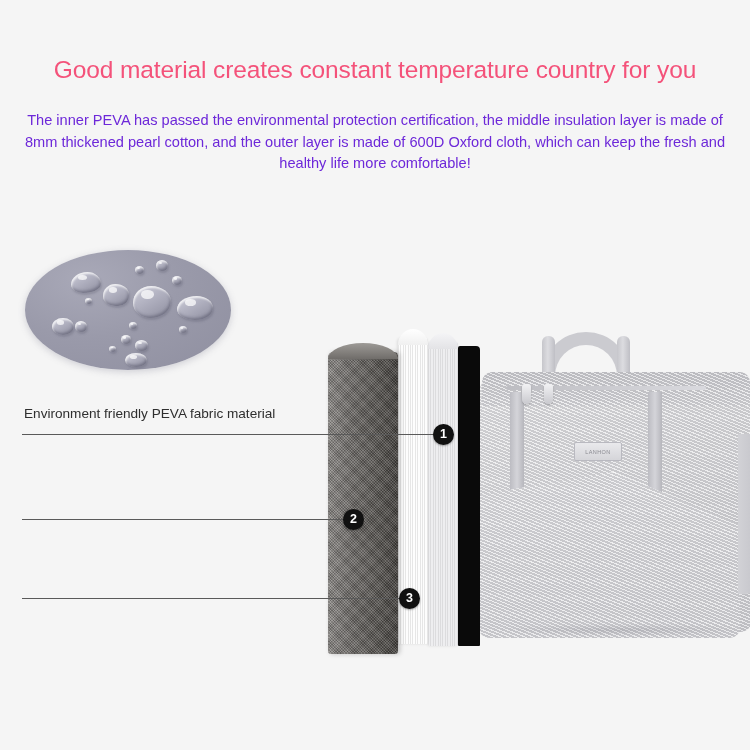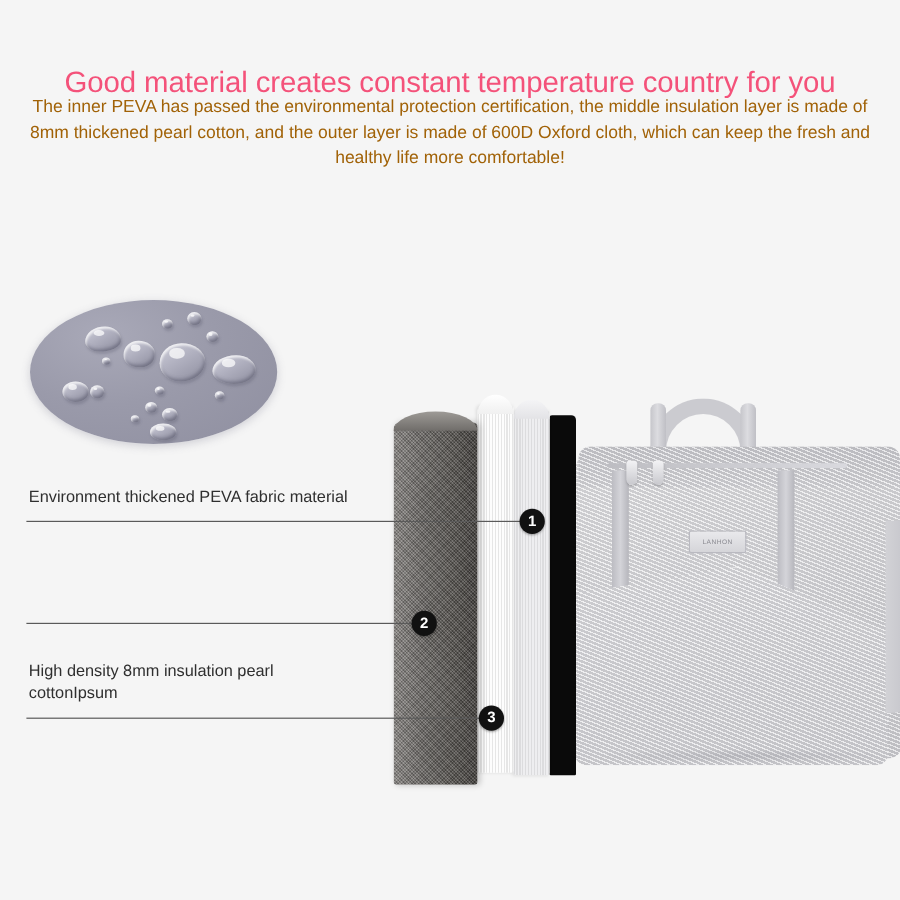--- a/index.html
+++ b/index.html
@@ -15,25 +15,25 @@
   
   .headline{
     position:absolute;left:0;top:56px;width:750px;
     text-align:center;
     font-size:24.5px;
     letter-spacing:-0.1px;
     color:#f4527a;
     white-space:nowrap;
   }
   .subcopy{
-    position:absolute;left:18px;top:79px;width:714px;
+    position:absolute;left:18px;top:110px;width:714px;
     text-align:center;
     font-size:14.6px;
     line-height:21.5px;
-    color:#a16207;
+    color:#6d28d9;
   }
 
   
   .droplet-ellipse{
     position:absolute;left:25px;top:250px;width:206px;height:120px;
     border-radius:50%;
     background:
       radial-gradient(ellipse at 30% 25%, #a9a9b8 0%, #9a9aaa 45%, #8f8fa0 100%);
     box-shadow:0 2px 7px rgba(120,120,140,.30);
     overflow:hidden;
@@ -230,28 +230,24 @@
     </div>
     <div class="layer layer-white">
       <div class="cap" style="background:linear-gradient(180deg,#ffffff,#f0f0f0);"></div>
     </div>
     <div class="layer layer-fabric">
       <div class="cap" style="background:linear-gradient(180deg,#9d9a96,#706d6a);"></div>
     </div>
   </div>
 
   <div class="callout" style="top:404px;">
-    <div class="ctext">Environment thickened PEVA fabric material</div>
+    <div class="ctext">Environment friendly PEVA fabric material</div>
   </div>
   <div class="leader" style="left:22px;top:434px;width:412px;"></div>
   <div class="badge" style="left:433px;top:424px;">1</div>
 
   <div class="leader" style="left:22px;top:519px;width:322px;"></div>
   <div class="badge" style="left:343px;top:509px;">2</div>
 
-  <div class="callout" style="top:549px;">
-    <div class="ctext">High density 8mm insulation pearl
-cottonIpsum</div>
-  </div>
   <div class="leader" style="left:22px;top:598px;width:378px;"></div>
   <div class="badge" style="left:399px;top:588px;">3</div>
 
 </div>
 
 </body></html>

